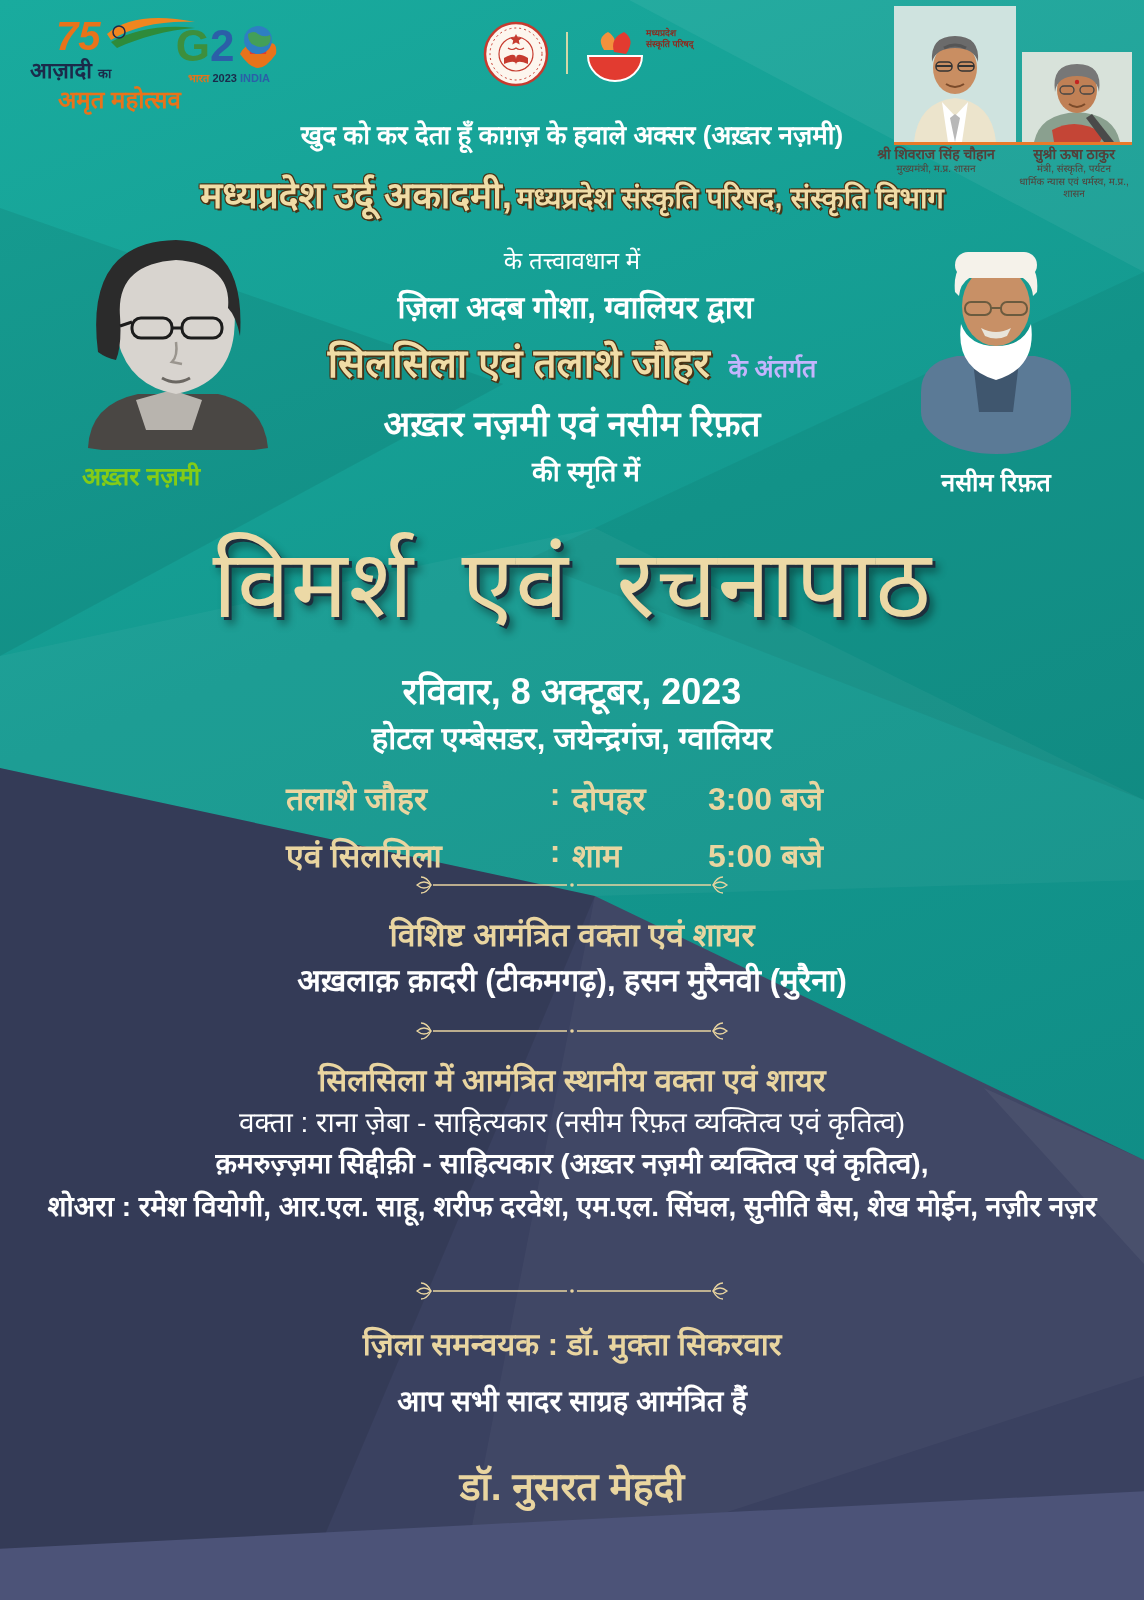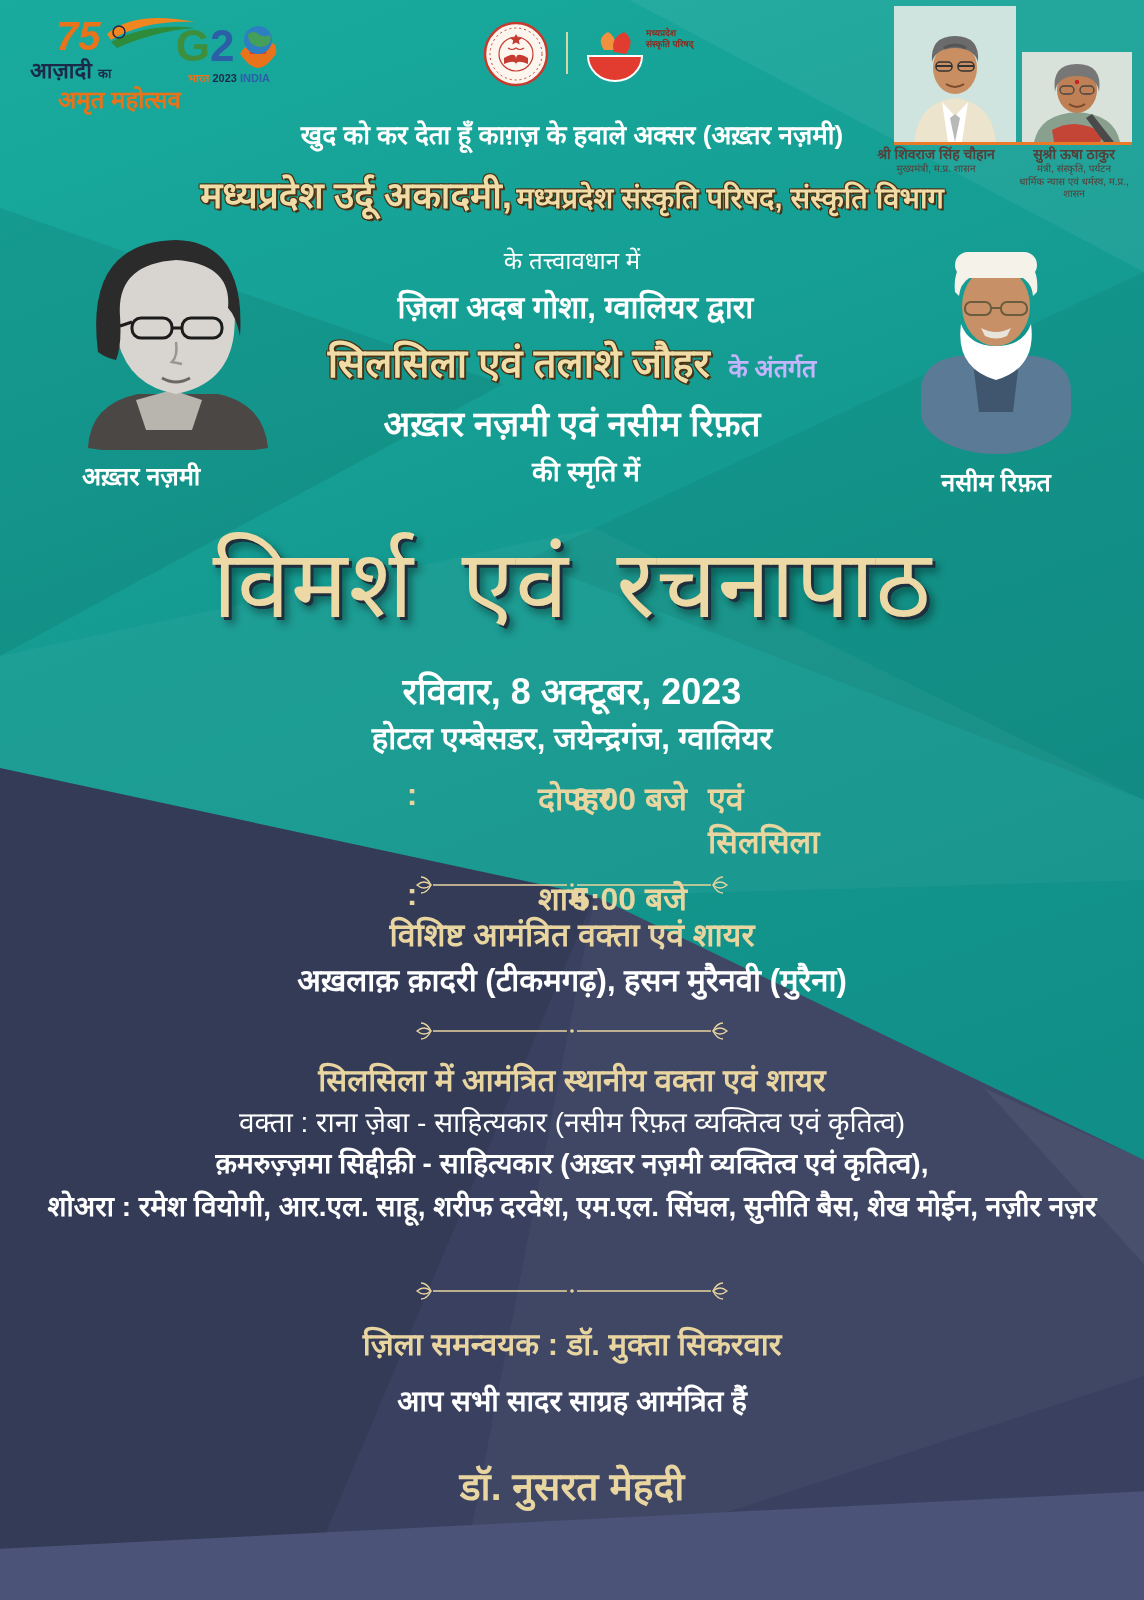--- a/index.html
+++ b/index.html
@@ -82,21 +82,21 @@
   .parishad-text{font-size:9px;font-weight:bold;color:#8a2c20;line-height:1.25;}
 
   .officials{position:absolute;right:12px;top:6px;display:flex;align-items:flex-end;gap:6px;
     border-bottom:3px solid #e87a2a;padding-bottom:0;}
   .captions{position:absolute;right:6px;top:144px;display:flex;gap:10px;}
   .caption{width:128px;text-align:center;color:#53403a;}
   .caption .nm{font-size:14px;font-weight:bold;}
   .caption .tt{font-size:10px;line-height:1.25;}
 
   .portrait-left{position:absolute;left:58px;top:222px;width:250px;text-align:left;}
-  .portrait-left .plabel{margin-top:4px;margin-left:24px;font-size:25px;font-weight:bold;color:#ffffff;}
+  .portrait-left .plabel{margin-top:4px;margin-left:24px;font-size:25px;font-weight:bold;color:#84cc16;}
   .portrait-right{position:absolute;left:896px;top:232px;width:200px;text-align:center;}
   .portrait-right .plabel{margin-top:6px;font-size:25px;font-weight:bold;color:#fff;}
 </style>
 </head>
 <body>
 
 <div class="poster">
 
   <div class="layer bg-teal"></div>
   <div class="layer f1"></div>
@@ -252,20 +252,21 @@
 
   <div class="abs white memorial">अख़्तर नज़मी एवं नसीम रिफ़त</div>
   <div class="abs white smriti">की स्मृति में</div>
 
   <div class="abs main-title">विमर्श एवं रचनापाठ</div>
 
   <div class="abs white date-line">रविवार, 8 अक्टूबर, 2023</div>
   <div class="abs white venue-line">होटल एम्बेसडर, जयेन्द्रगंज, ग्वालियर</div>
 
   <div class="schedule">
+    <span>तलाशे जौहर</span>
     <span class="c">:</span>
     <span>दोपहर</span>
     <span>3:00 बजे</span>
     <span>एवं सिलसिला</span>
     <span class="c">:</span>
     <span>शाम</span>
     <span>5:00 बजे</span>
   </div>
 
   <div class="divider d1">

